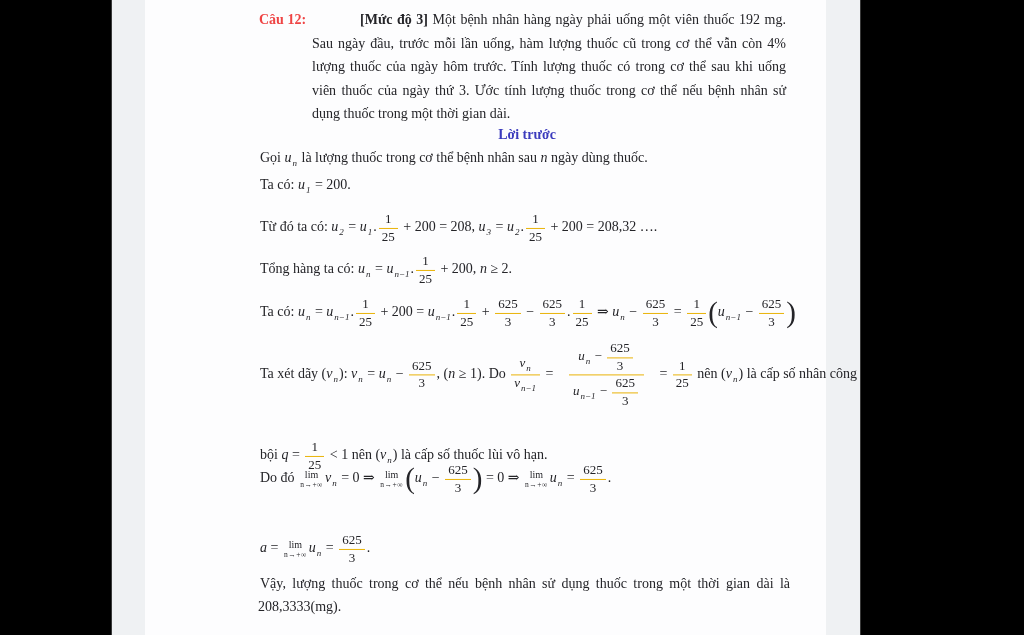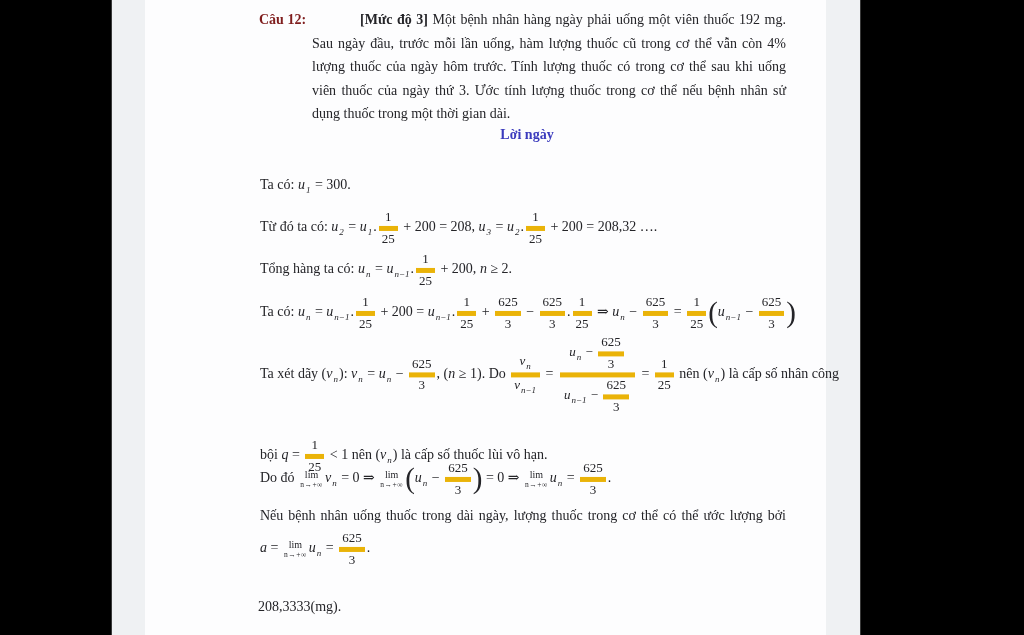--- a/index.html
+++ b/index.html
@@ -16,21 +16,21 @@
   .gutter-right{
     position:absolute;left:826px;top:0;width:35px;height:635px;
     background:#eff1f3;border-right:1px solid #3a3a3a;box-sizing:border-box;
   }
   .doc{
     position:absolute;left:145px;top:0;width:681px;height:635px;
     background:#fdfdfe;color:#242428;font-size:14px;
   }
   .problem-label{
     position:absolute;left:114px;top:8px;line-height:23.5px;
-    font-weight:bold;color:#7f1d1d;white-space:nowrap;
+    font-weight:bold;color:#ef4444;white-space:nowrap;
   }
   .problem-text{
     position:absolute;left:167px;top:8px;width:474px;
     line-height:23.5px;text-align:justify;
   }
   .problem-text .tag{font-weight:bold;margin-left:48px;}
   .sol-title{
     position:absolute;left:114px;top:127px;width:536px;text-align:center;
     font-weight:bold;color:#3b3bbd;
   }
@@ -42,22 +42,22 @@
     position:absolute;left:115px;transform:translateY(-50%);
     line-height:20px;text-align:justify;text-align-last:justify;
   }
   .var{font-style:italic;}
   .sub{font-size:9px;font-style:italic;vertical-align:-4px;margin-left:1px;margin-right:1px;}
   .frac{
     display:inline-block;vertical-align:middle;text-align:center;
     font-size:13px;line-height:1.12;margin:0 2px;
   }
   .fr-n{display:block;padding:0 3px 1px 3px;}
-  .fr-d{display:block;border-top:5px solid #eab308;padding:1px 3px 0 3px;}
-  .bfrac{margin:0 3px;}
+  .fr-d{display:block;border-top:1px solid #eab308;padding:1px 3px 0 3px;}
+  .bfrac{margin:0 12px;}
   .bfrac > .fr-n,.bfrac > .fr-d{padding:1px 4px;}
   .lim{
     display:inline-block;vertical-align:middle;text-align:center;
     line-height:1;margin:0 2px;
   }
   .limw{display:block;font-size:10px;}
   .lims{display:block;font-size:7.5px;margin-top:1px;letter-spacing:0.5px;}
   .bp{font-size:29px;font-weight:300;vertical-align:middle;line-height:1;position:relative;top:-1px;}
 </style>
 </head>
@@ -65,38 +65,39 @@
 
 <div class="stage">
   <div class="gutter-left"></div>
   <div class="gutter-right"></div>
 
   <div class="doc">
 
     <div class="problem-label">Câu 12:</div>
     <div class="problem-text"><span class="tag">[Mức độ 3]</span><span> Một bệnh nhân hàng ngày phải uống một viên thuốc 192 mg. Sau ngày đầu, trước mỗi lần uống, hàm lượng thuốc cũ trong cơ thể vẫn còn 4% lượng thuốc của ngày hôm trước. Tính lượng thuốc có trong cơ thể sau khi uống viên thuốc của ngày thứ 3. Ước tính lượng thuốc trong cơ thể nếu bệnh nhân sử dụng thuốc trong một thời gian dài.</span></div>
 
-    <div class="sol-title">Lời ngày</div>
+    <div class="sol-title">Lời trước</div>
 
+    <div class="line" style="top:160px"><span>Gọi </span><span class="var">u</span><span class="sub">n</span><span> là lượng thuốc trong cơ thể bệnh nhân sau </span><span class="var">n</span><span> ngày dùng thuốc.</span></div>
 
-    <div class="line" style="top:187px"><span>Ta có: </span><span class="var">u</span><span class="sub">1</span><span> = 300.</span></div>
+    <div class="line" style="top:187px"><span>Ta có: </span><span class="var">u</span><span class="sub">1</span><span> = 200.</span></div>
 
     <div class="line" style="top:228px"><span>Từ đó ta có: </span><span class="var">u</span><span class="sub">2</span><span> = </span><span class="var">u</span><span class="sub">1</span><span>.</span><span class="frac"><span class="fr-n">1</span><span class="fr-d">25</span></span><span> + 200 = 208, </span><span class="var">u</span><span class="sub">3</span><span> = </span><span class="var">u</span><span class="sub">2</span><span>.</span><span class="frac"><span class="fr-n">1</span><span class="fr-d">25</span></span><span> + 200 = 208,32 ….</span></div>
 
     <div class="line" style="top:270px"><span>Tổng hàng ta có: </span><span class="var">u</span><span class="sub">n</span><span> = </span><span class="var">u</span><span class="sub">n−1</span><span>.</span><span class="frac"><span class="fr-n">1</span><span class="fr-d">25</span></span><span> + 200, </span><span class="var">n</span><span> ≥ 2.</span></div>
 
     <div class="line" style="top:313px"><span>Ta có: </span><span class="var">u</span><span class="sub">n</span><span> = </span><span class="var">u</span><span class="sub">n−1</span><span>.</span><span class="frac"><span class="fr-n">1</span><span class="fr-d">25</span></span><span> + 200</span><span> = </span><span class="var">u</span><span class="sub">n−1</span><span>.</span><span class="frac"><span class="fr-n">1</span><span class="fr-d">25</span></span><span> + </span><span class="frac"><span class="fr-n">625</span><span class="fr-d">3</span></span><span> − </span><span class="frac"><span class="fr-n">625</span><span class="fr-d">3</span></span><span>.</span><span class="frac"><span class="fr-n">1</span><span class="fr-d">25</span></span><span> ⇒ </span><span class="var">u</span><span class="sub">n</span><span> − </span><span class="frac"><span class="fr-n">625</span><span class="fr-d">3</span></span><span> = </span><span class="frac"><span class="fr-n">1</span><span class="fr-d">25</span></span><span class="bp">(</span><span class="var">u</span><span class="sub">n−1</span><span> − </span><span class="frac"><span class="fr-n">625</span><span class="fr-d">3</span></span><span class="bp">)</span></div>
 
     <div class="line" style="top:375px"><span>Ta xét dãy </span><span>(</span><span class="var">v</span><span class="sub">n</span><span>)</span><span>: </span><span class="var">v</span><span class="sub">n</span><span> = </span><span class="var">u</span><span class="sub">n</span><span> − </span><span class="frac"><span class="fr-n">625</span><span class="fr-d">3</span></span><span>, </span><span>(</span><span class="var">n</span><span> ≥ 1</span><span>)</span><span>. Do </span><span class="frac"><span class="fr-n"><span class="var">v</span><span class="sub">n</span></span><span class="fr-d"><span class="var">v</span><span class="sub">n−1</span></span></span><span> = </span><span class="frac bfrac"><span class="fr-n"><span class="var">u</span><span class="sub">n</span><span> − </span><span class="frac"><span class="fr-n">625</span><span class="fr-d">3</span></span></span><span class="fr-d"><span class="var">u</span><span class="sub">n−1</span><span> − </span><span class="frac"><span class="fr-n">625</span><span class="fr-d">3</span></span></span></span><span> = </span><span class="frac"><span class="fr-n">1</span><span class="fr-d">25</span></span><span> nên </span><span>(</span><span class="var">v</span><span class="sub">n</span><span>)</span><span> là cấp số nhân công</span></div>
 
     <div class="line" style="top:456px"><span>bội </span><span class="var">q</span><span> = </span><span class="frac"><span class="fr-n">1</span><span class="fr-d">25</span></span><span> &lt; 1 nên </span><span>(</span><span class="var">v</span><span class="sub">n</span><span>)</span><span> là cấp số thuốc lùi vô hạn.</span></div>
 
     <div class="line" style="top:479px"><span>Do đó </span><span class="lim"><span class="limw">lim</span><span class="lims">n→+∞</span></span><span class="var">v</span><span class="sub">n</span><span> = 0 ⇒ </span><span class="lim"><span class="limw">lim</span><span class="lims">n→+∞</span></span><span class="bp">(</span><span class="var">u</span><span class="sub">n</span><span> − </span><span class="frac"><span class="fr-n">625</span><span class="fr-d">3</span></span><span class="bp">)</span><span> = 0 ⇒ </span><span class="lim"><span class="limw">lim</span><span class="lims">n→+∞</span></span><span class="var">u</span><span class="sub">n</span><span> = </span><span class="frac"><span class="fr-n">625</span><span class="fr-d">3</span></span><span>.</span></div>
 
-    <div class="jline" style="top:516px;width:526px">Nếu bệnh nhân uống thuốc trong dài ngày, lượng thuốc trong cơ thể có thể ước lượng bởi</div>
 
     <div class="line" style="top:549px"><span class="var">a</span><span> = </span><span class="lim"><span class="limw">lim</span><span class="lims">n→+∞</span></span><span class="var">u</span><span class="sub">n</span><span> = </span><span class="frac"><span class="fr-n">625</span><span class="fr-d">3</span></span><span>.</span></div>
 
+    <div class="jline" style="top:584px;width:530px">Vậy, lượng thuốc trong cơ thể nếu bệnh nhân sử dụng thuốc trong một thời gian dài là</div>
 
     <div class="line" style="top:607px;left:113px">208,3333(mg).</div>
 
   </div>
 </div>
 
 </body></html>

